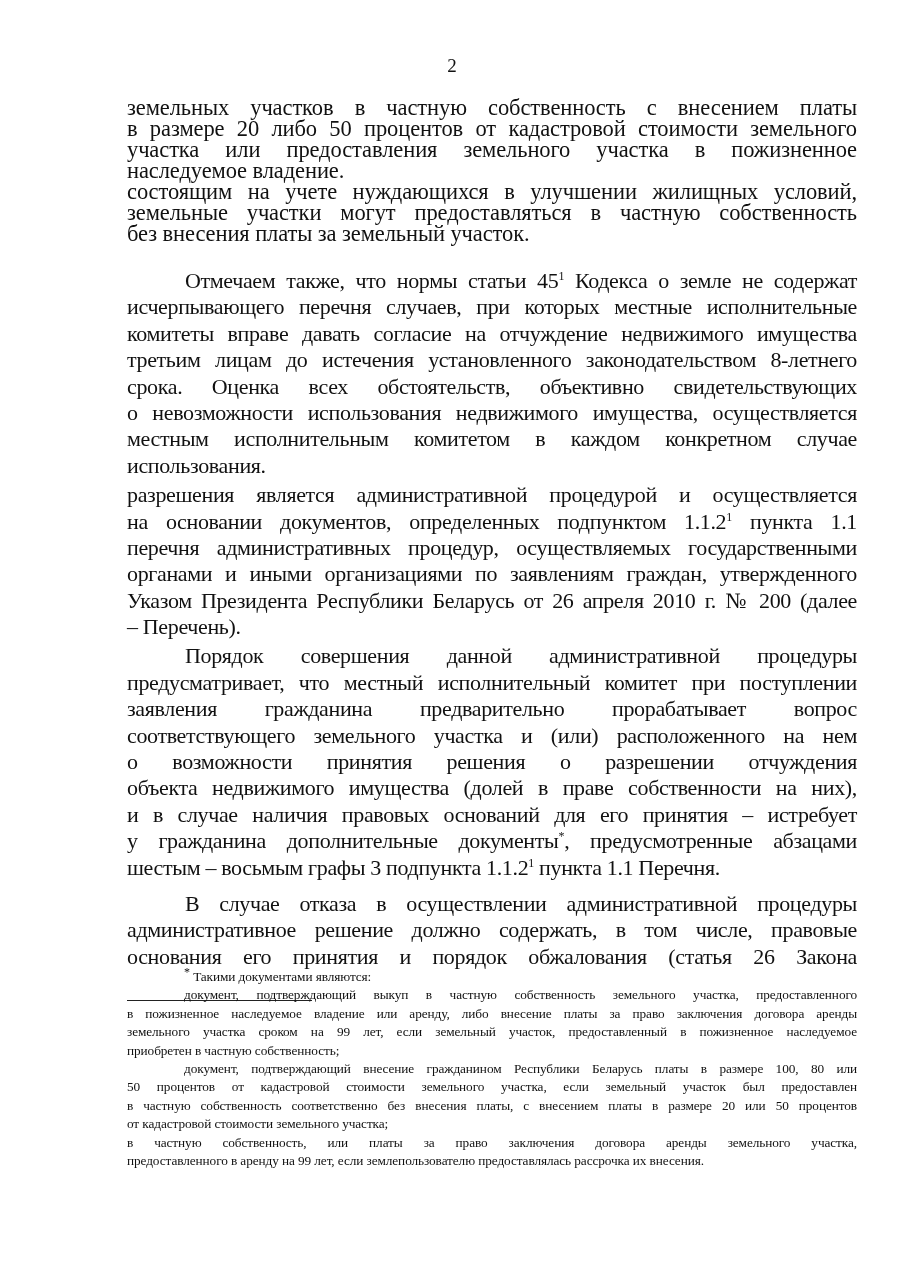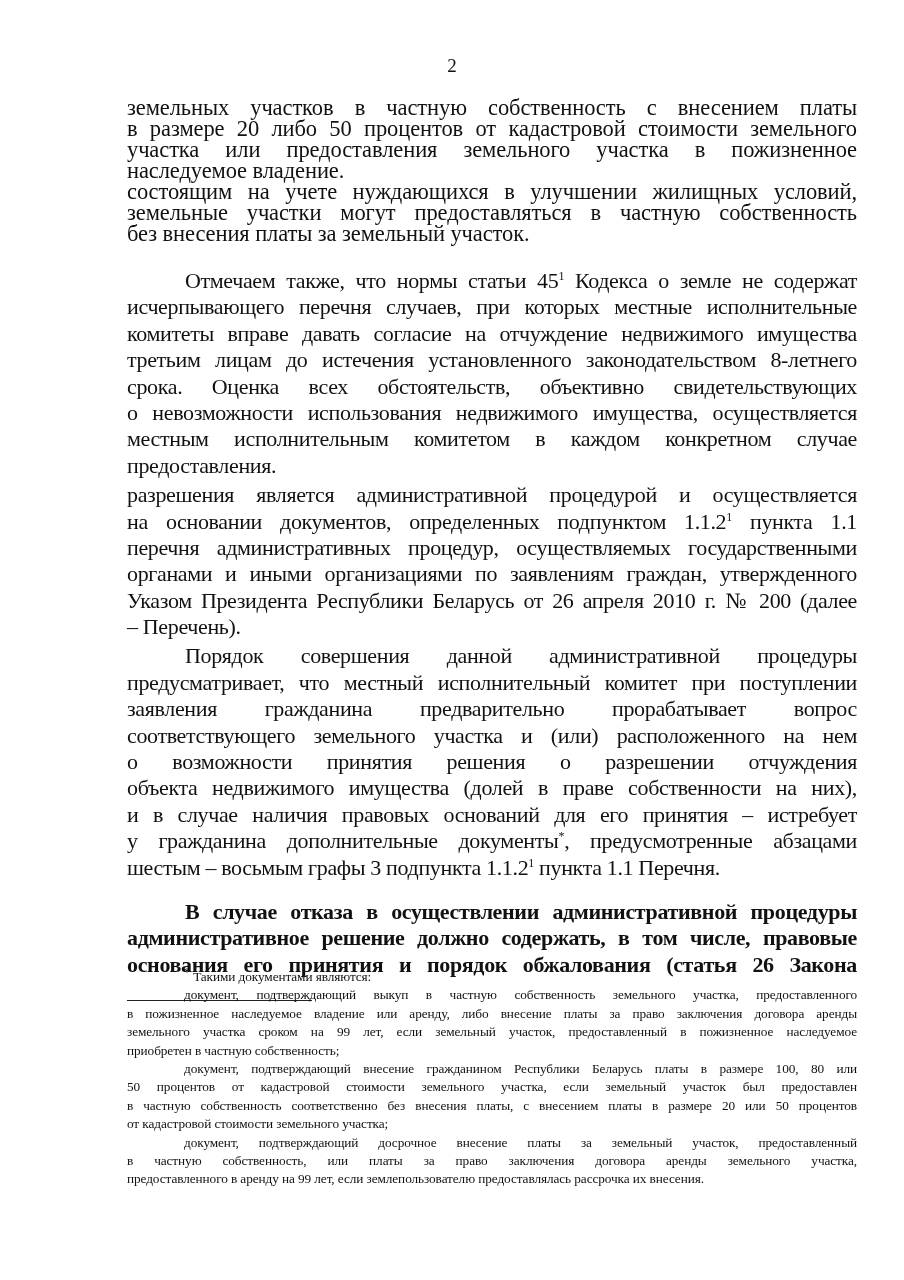--- a/index.html
+++ b/index.html
@@ -44,42 +44,42 @@
   <div class="content body-text" style="top:268px;">
     <div id="paras">
         <div style="margin-bottom: 3px;">
           <span class="line indent"><span>Отмечаем также, что нормы статьи 45</span><sup>1</sup><span> Кодекса о земле  не содержат</span></span>
           <span class="line"><span>исчерпывающего перечня случаев, при которых местные исполнительные</span></span>
           <span class="line"><span>комитеты вправе давать согласие на отчуждение недвижимого имущества</span></span>
           <span class="line"><span>третьим лицам до истечения установленного законодательством 8-летнего</span></span>
           <span class="line"><span>срока. Оценка всех обстоятельств, объективно свидетельствующих</span></span>
           <span class="line"><span>о невозможности использования недвижимого имущества, осуществляется</span></span>
           <span class="line"><span>местным исполнительным комитетом в каждом конкретном случае</span></span>
-          <span class="line last"><span>предоставления.</span></span>
+          <span class="line last"><span>использования.</span></span>
         </div>
         <div style="margin-bottom: 3px;">
           <span class="line"><span>разрешения является административной процедурой и осуществляется</span></span>
           <span class="line"><span>на основании документов, определенных подпунктом 1.1.2</span><sup>1</sup><span> пункта 1.1</span></span>
           <span class="line"><span>перечня административных процедур, осуществляемых государственными</span></span>
           <span class="line"><span>органами и иными организациями по заявлениям граждан, утвержденного</span></span>
           <span class="line"><span>Указом Президента Республики Беларусь от 26 апреля 2010 г. № 200 (далее</span></span>
           <span class="line last"><span>– Перечень).</span></span>
         </div>
-        <div style="margin-bottom: 18px;">
+        <div style="margin-bottom: 10px;">
           <span class="line indent"><span>Порядок совершения данной административной процедуры</span></span>
           <span class="line"><span>предусматривает, что местный исполнительный комитет при поступлении</span></span>
           <span class="line"><span>заявления гражданина предварительно прорабатывает вопрос</span></span>
           <span class="line"><span>соответствующего земельного участка и (или) расположенного на нем</span></span>
           <span class="line"><span>о возможности принятия решения о разрешении отчуждения</span></span>
           <span class="line"><span>объекта недвижимого имущества (долей в праве собственности на них),</span></span>
           <span class="line"><span>и в случае наличия правовых оснований для его принятия – истребует</span></span>
           <span class="line"><span>у гражданина дополнительные документы</span><sup>*</sup><span>, предусмотренные абзацами</span></span>
           <span class="line last"><span>шестым – восьмым графы 3 подпункта 1.1.2</span><sup>1</sup><span> пункта 1.1 Перечня.</span></span>
         </div>
-        <div style="margin-bottom: 9px; font-weight: bold;">
+        <div style="margin-bottom: 9px;">
           <span class="line indent"><span>В случае отказа в осуществлении административной процедуры</span></span>
           <span class="line"><span>административное решение должно содержать, в том числе, правовые</span></span>
           <span class="line"><span>основания его принятия и порядок обжалования (статья 26 Закона</span></span>
         </div>
       </div>
   </div>
 
   <div class="fn-rule"></div>
 
   <div class="footnotes" style="top:968px;">
@@ -91,19 +91,18 @@
           <span class="line">земельного участка сроком на 99 лет, если земельный участок, предоставленный в пожизненное наследуемое</span>
           <span class="line last">приобретен в частную собственность;</span>
         </div>
         <div>
           <span class="line fn-indent">документ, подтверждающий внесение гражданином Республики Беларусь платы в размере 100, 80 или</span>
           <span class="line">50 процентов от кадастровой стоимости земельного участка, если земельный участок был предоставлен</span>
           <span class="line">в частную собственность соответственно без внесения платы, с внесением платы в размере 20 или 50 процентов</span>
           <span class="line last">от кадастровой стоимости земельного участка;</span>
         </div>
         <div>
-          <span class="line fn-indent">документ, подтверждающий досрочное внесение платы за земельный участок, предоставленный</span>
           <span class="line">в частную собственность, или платы за право заключения договора аренды земельного участка,</span>
           <span class="line last">предоставленного в аренду на 99 лет, если землепользователю предоставлялась рассрочка их внесения.</span>
         </div>
       </div>
   </div>
 </div>
 
 </body></html>

